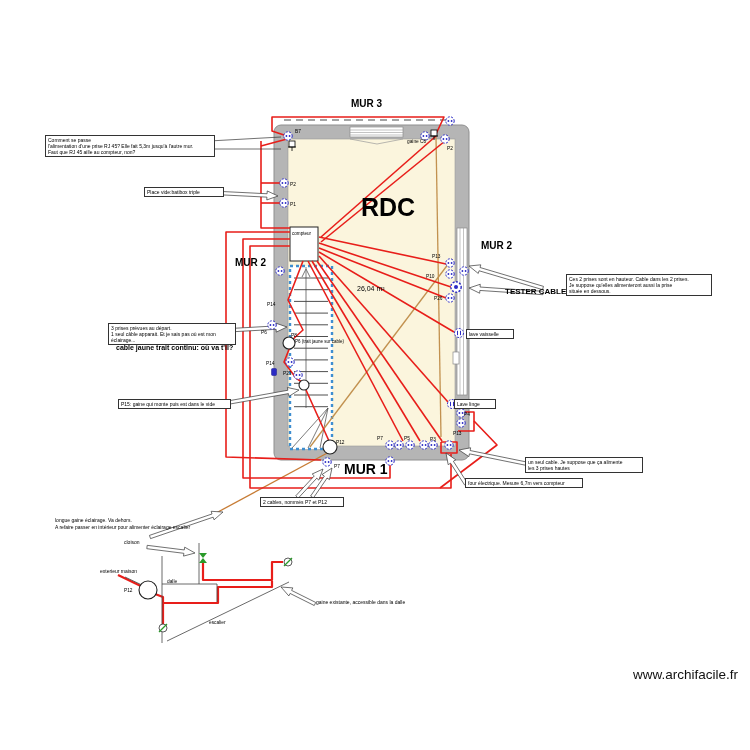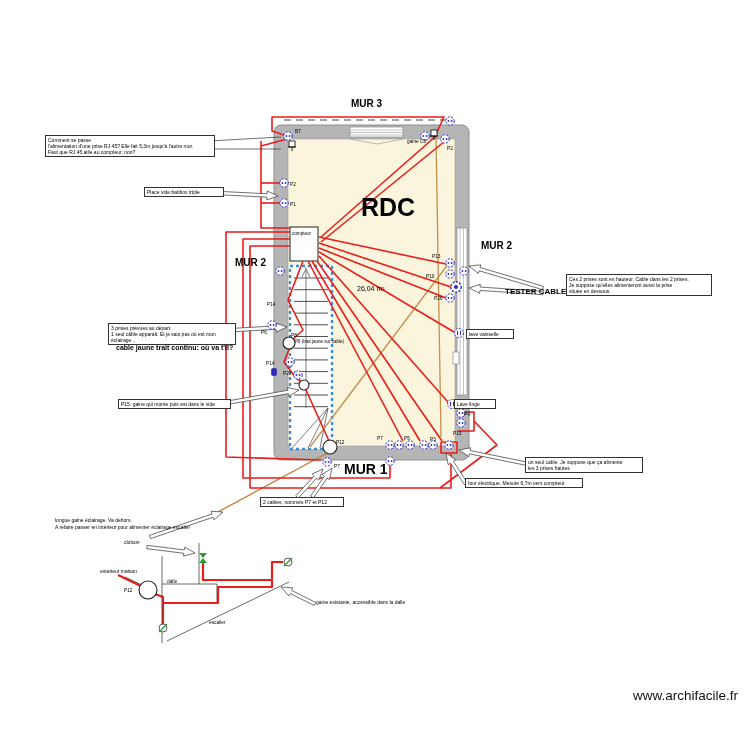--- a/index.html
+++ b/index.html
@@ -5,21 +5,21 @@
   html,body{margin:0;padding:0;background:#fff;}
   body{width:750px;height:750px;position:relative;overflow:hidden;
        font-family:"Liberation Sans","DejaVu Sans",sans-serif;}
   #stage{position:absolute;left:0;top:0;width:750px;height:750px;}
   svg{position:absolute;left:0;top:0;}
   .txt{position:absolute;color:#000;white-space:nowrap;line-height:1.15;}
   .bold{font-weight:bold;}
   .note{position:absolute;background:#fff;border:0.8px solid #333;color:#000;
         padding:1px 2px;font-size:5px;line-height:6px;white-space:normal;}
   .note div{white-space:normal;}
-  #watermark{position:absolute;left:633px;top:667px;font-size:13.5px;color:#111;margin-top:21px;}
+  #watermark{position:absolute;left:633px;top:667px;font-size:13.5px;color:#111;}
 </style>
 </head>
 <body>
 
 <div id="stage">
   <svg id="plan-svg" width="750" height="750" viewBox="0 0 750 750">
       <line x1="284" y1="120" x2="446" y2="120" stroke="#a3a3a3" stroke-width="2" stroke-dasharray="7 5"></line>
       <rect x="274" y="125" width="195" height="335" rx="7" fill="#b5b5b5" stroke="#8f8f8f" stroke-width="1"></rect>
       <rect x="288" y="139" width="167" height="307" fill="#fbf5dd" stroke="#9a9a9a" stroke-width="0.6"></rect>
       <rect x="350" y="127" width="53" height="10" fill="#fff" stroke="#8a8a8a" stroke-width="0.7"></rect>

